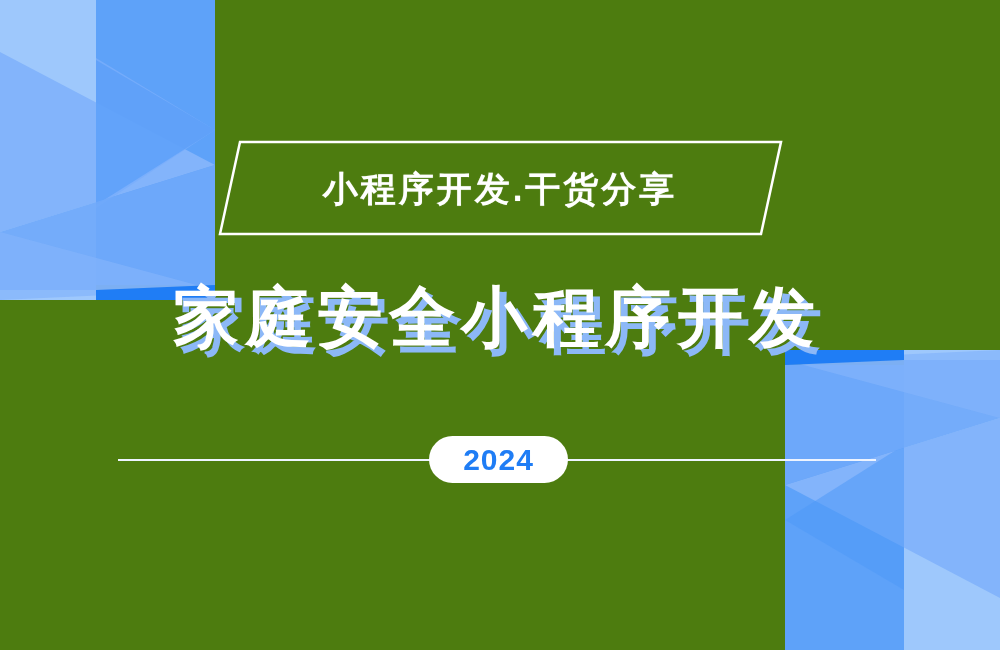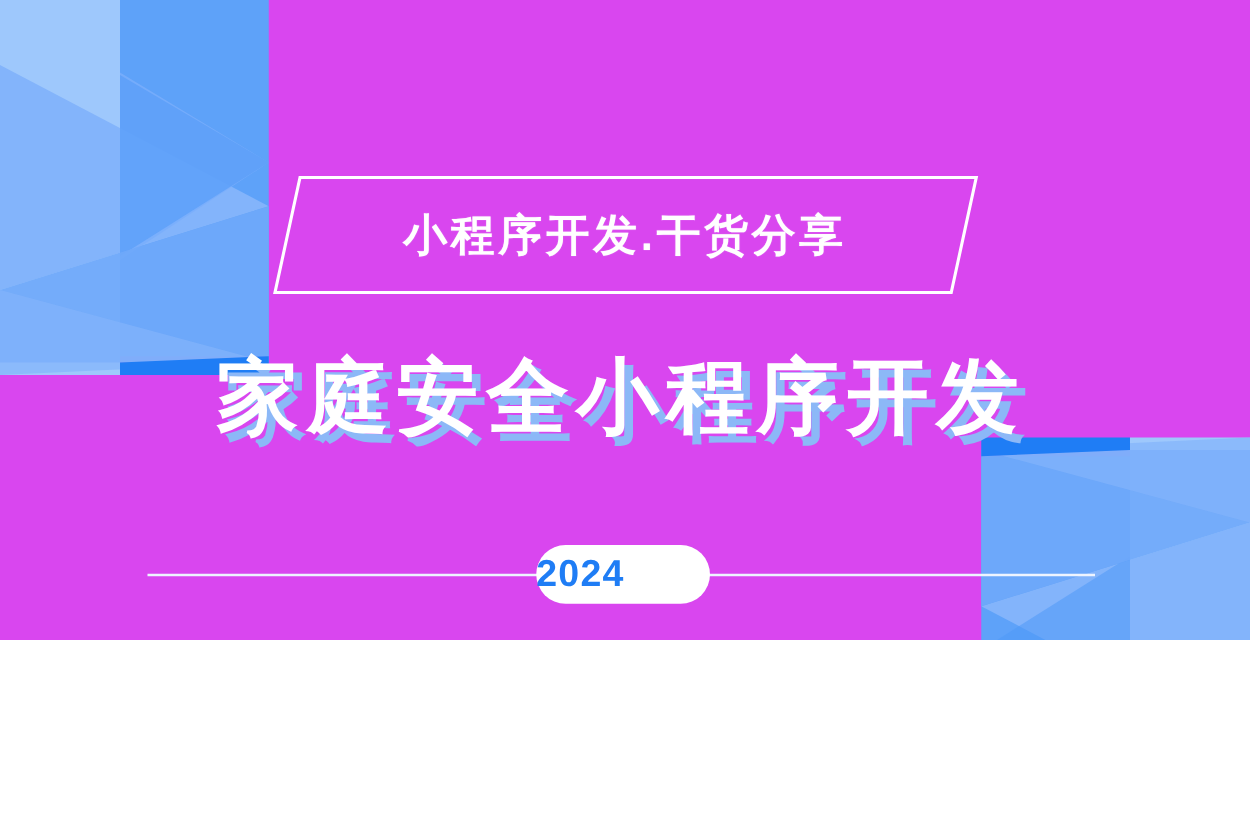--- a/index.html
+++ b/index.html
@@ -8,23 +8,23 @@
     padding: 0;
     background: #ffffff;
   }
   body {
     font-family: "Liberation Sans", "DejaVu Sans", sans-serif;
   }
 
   .banner {
     position: relative;
     width: 1000px;
-    height: 512px;
+    height: 650px;
     overflow: hidden;
-    background: #d946ef;
+    background: #4d7c0f;
   }
 
   
   .deco-layer {
     position: absolute;
     inset: 0;
     width: 1000px;
     height: 650px;
     pointer-events: none;
   }
@@ -97,20 +97,21 @@
   .year-pill {
     position: absolute;
     left: 429px;
     top: 436px;
     width: 139px;
     height: 47px;
     border-radius: 24px;
     background: #ffffff;
     display: flex;
     align-items: center;
+    justify-content: center;
   }
   .year-pill span {
     color: #1f7df5;
     font-size: 30px;
     font-weight: bold;
     letter-spacing: 1px;
     line-height: 1;
   }
 </style>
 </head>

